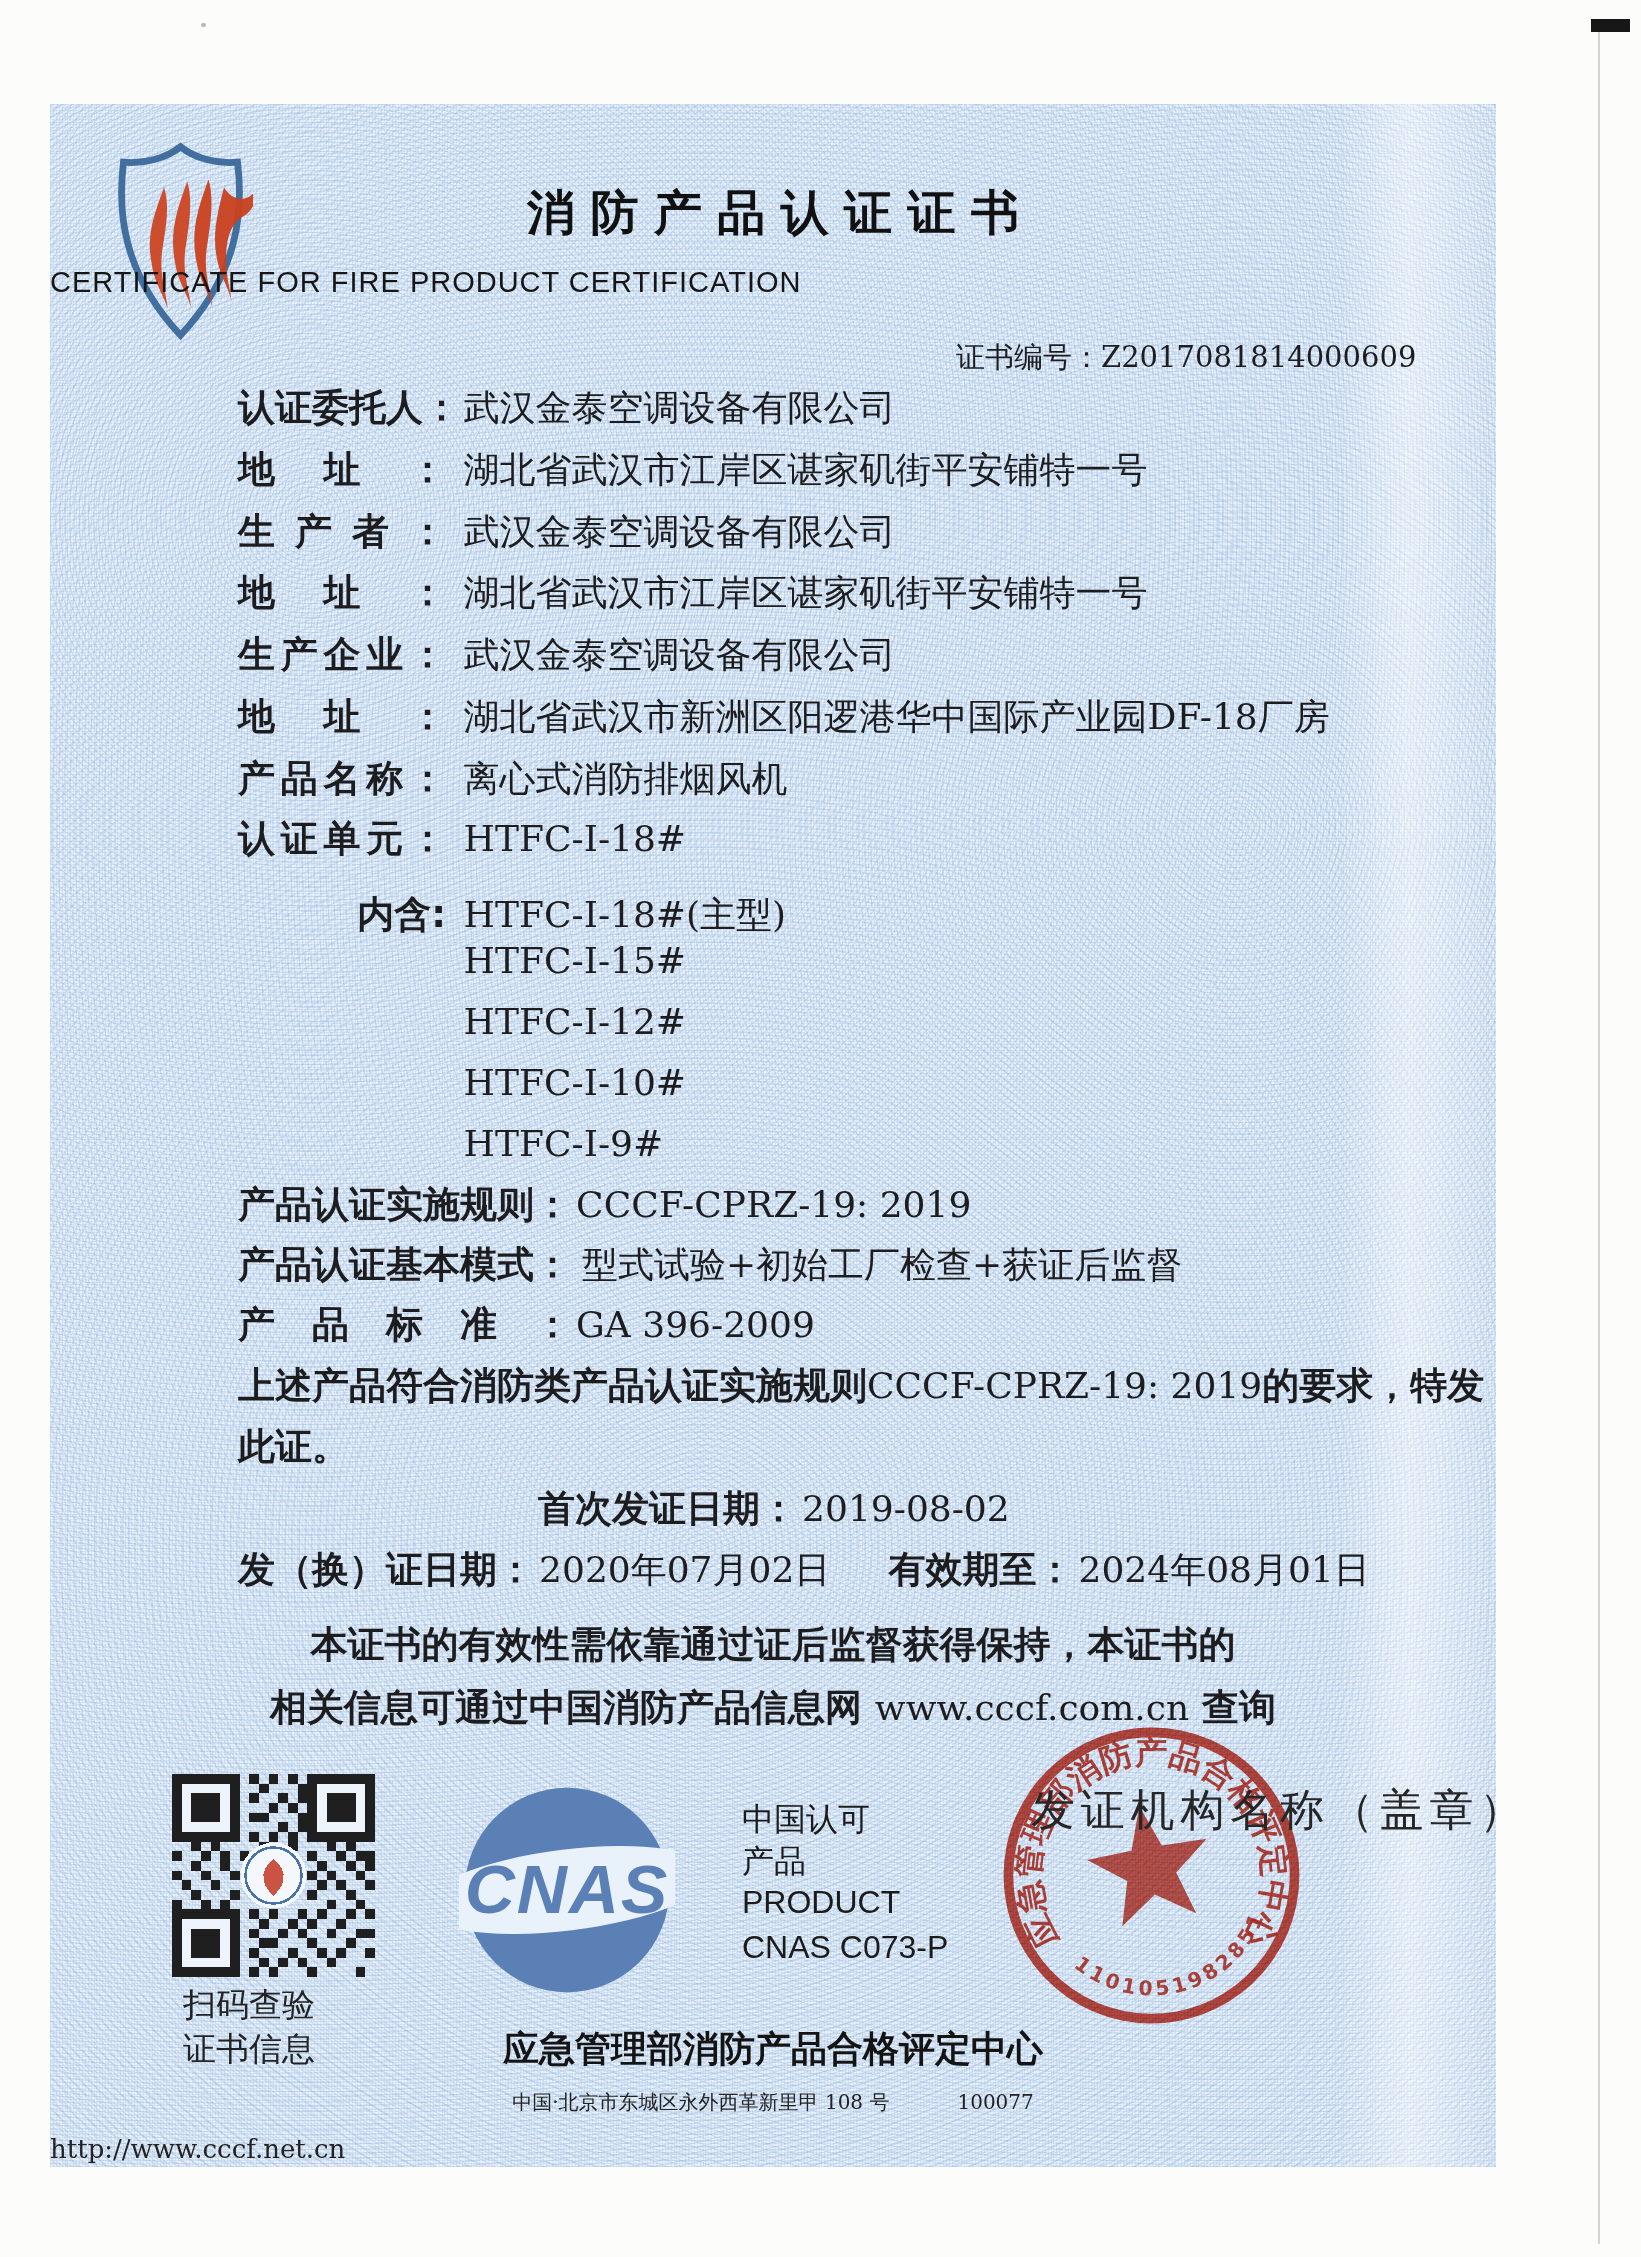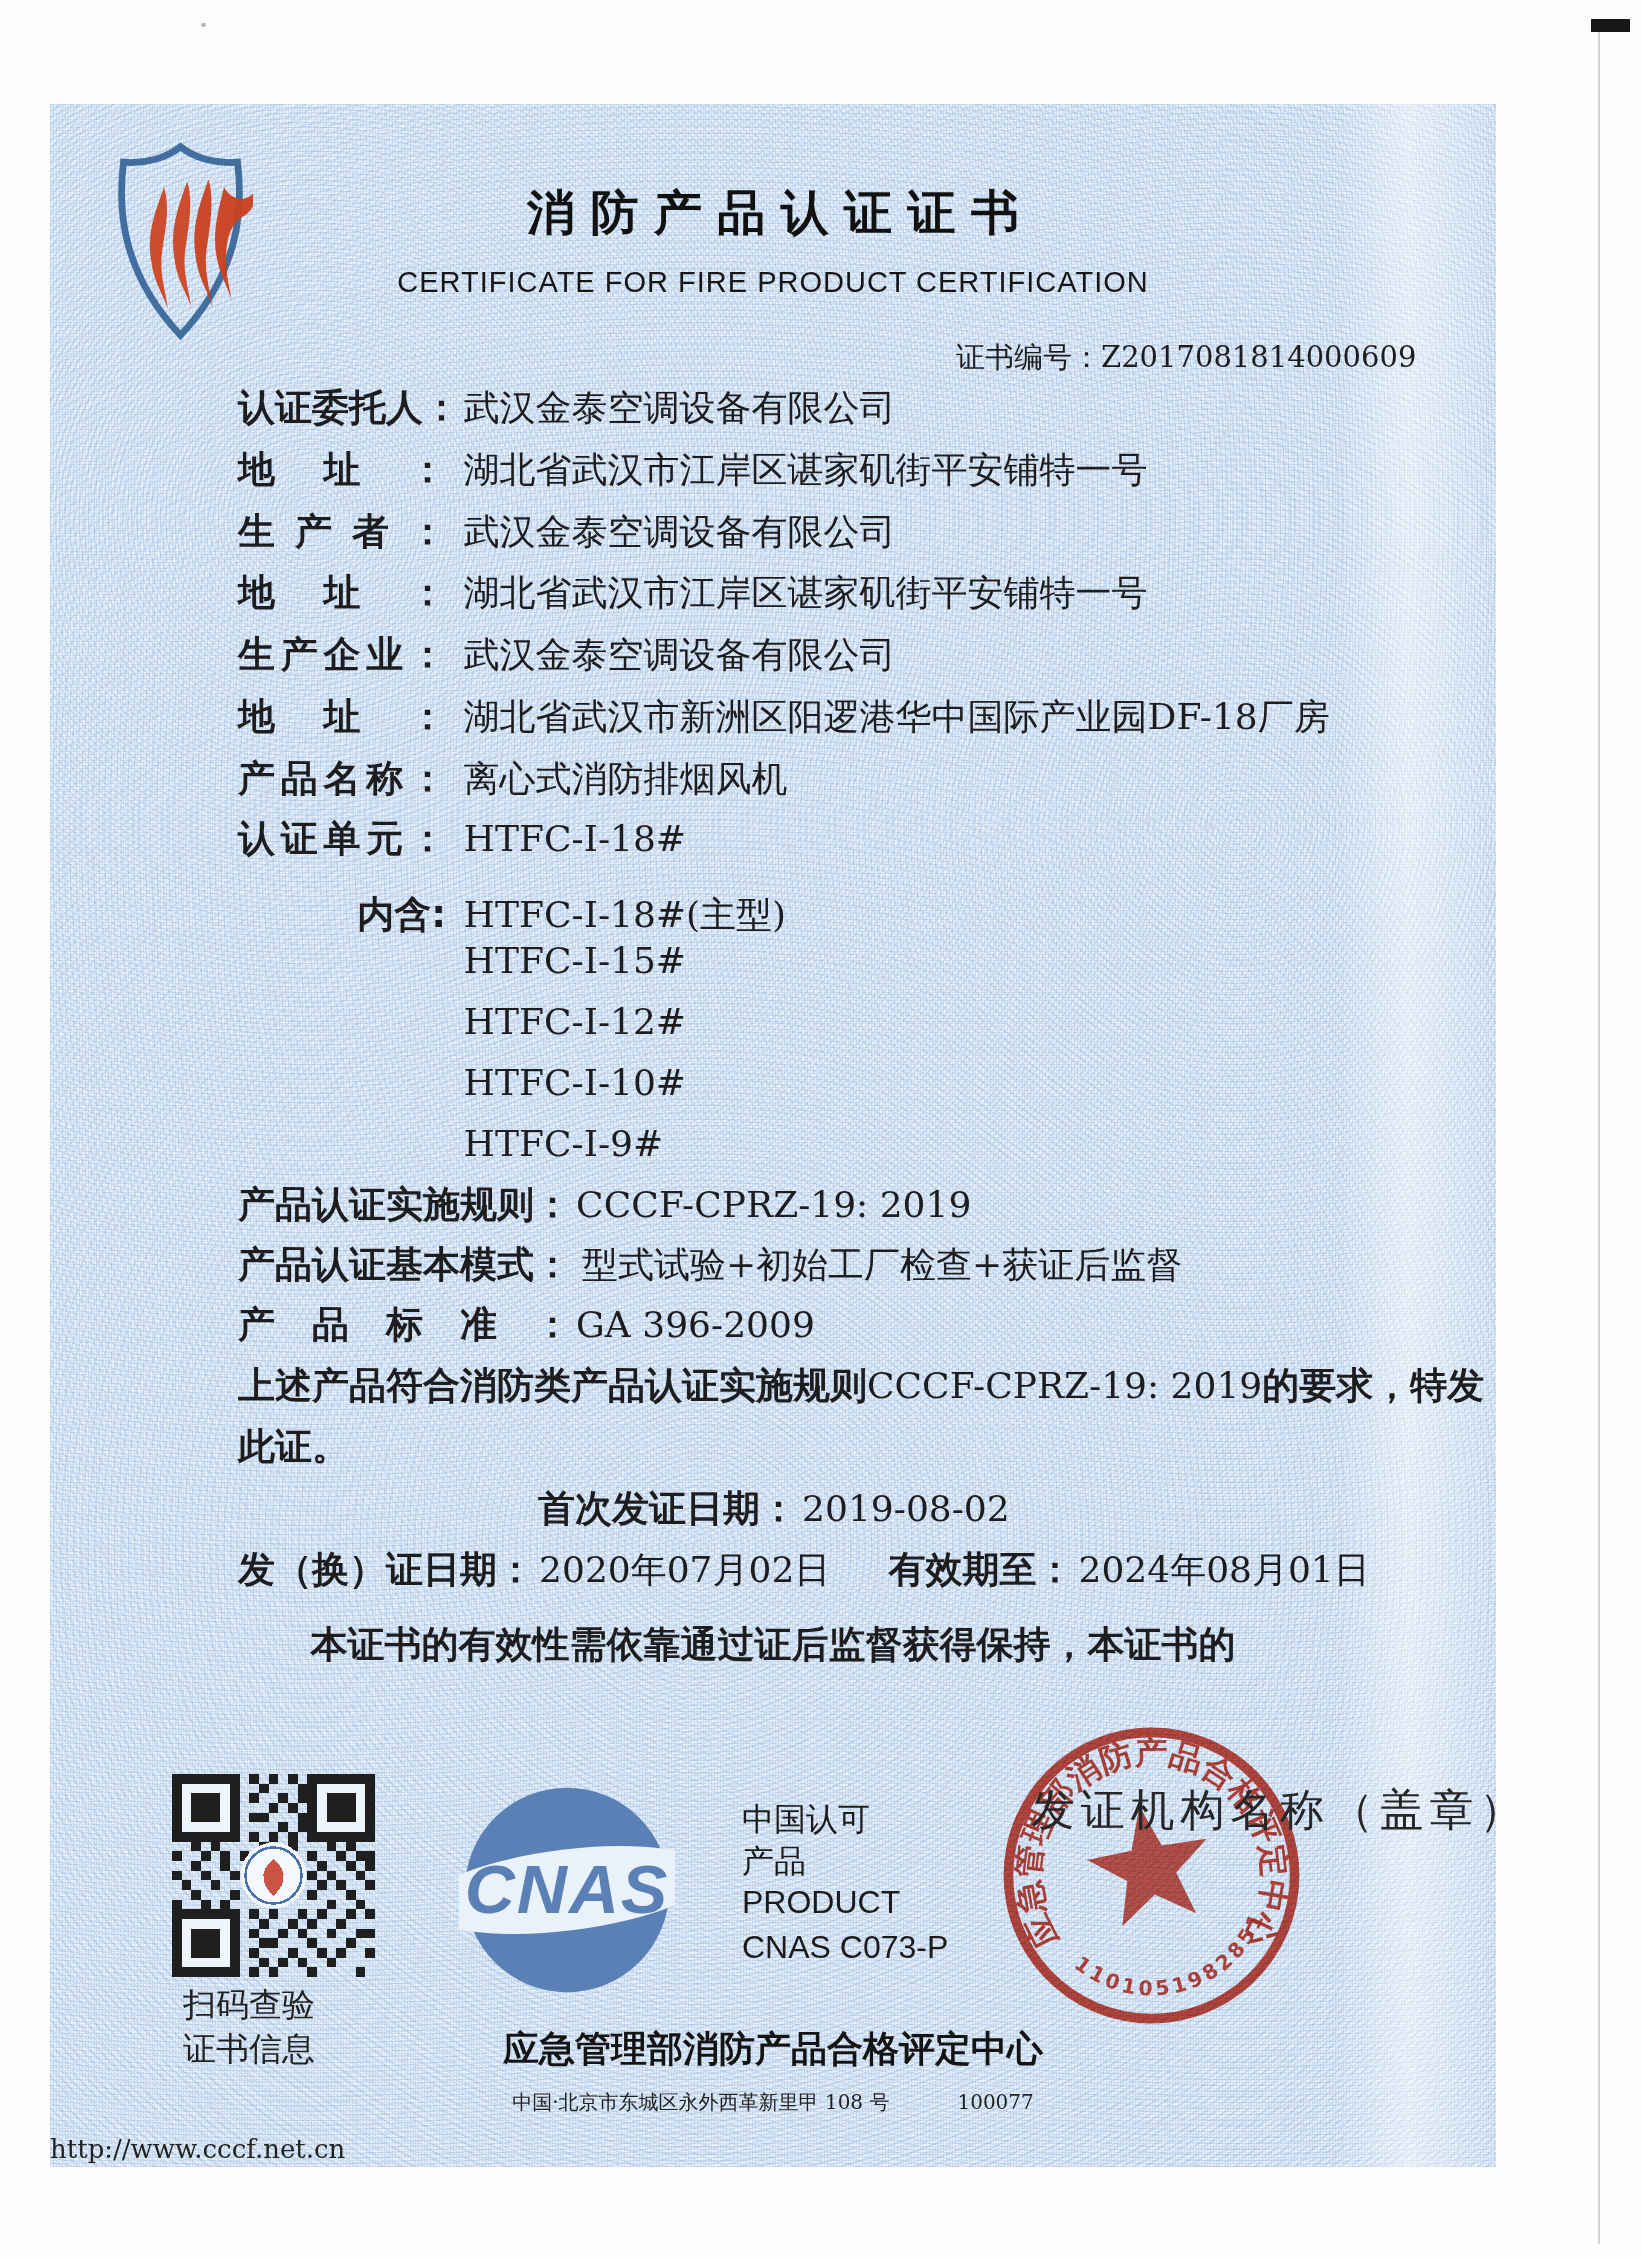--- a/index.html
+++ b/index.html
@@ -12,21 +12,21 @@
     background-image:
       linear-gradient(90deg, rgba(255,255,255,0) 0 89%, rgba(255,255,255,0.45) 94%, rgba(255,255,255,0) 100%),
       repeating-radial-gradient(circle at 18% 20%, rgba(125,165,214,0.20) 0 1.4px, rgba(255,255,255,0) 1.4px 4.8px),
       repeating-radial-gradient(circle at 82% 35%, rgba(125,165,214,0.18) 0 1.4px, rgba(255,255,255,0) 1.4px 5.8px),
       repeating-radial-gradient(circle at 45% 70%, rgba(125,165,214,0.16) 0 1.9px, rgba(255,255,255,0) 1.9px 6.8px),
       repeating-linear-gradient(90deg, rgba(140,175,215,0.18) 0 1px, rgba(0,0,0,0) 1px 2.9px),
       repeating-linear-gradient(0deg, rgba(140,175,215,0.18) 0 1px, rgba(0,0,0,0) 1px 2.9px);}
   .title{left:0;right:0;top:77px;text-align:center;font-size:48px;font-weight:700;
          letter-spacing:15.4px;padding-left:15.4px;color:#111;
          font-family:"DejaVu Serif","Liberation Serif",serif;}
-  .subtitle{left:0;right:0;top:162px;text-align:center;font-size:29px;color:#161616;
+  .subtitle{left:0;right:0;top:162px;font-size:29px;color:#161616;
             font-family:"Liberation Sans","DejaVu Sans",sans-serif;letter-spacing:1px;}
   .certno{left:906px;top:234px;font-size:29px;font-family:"DejaVu Serif","Liberation Serif",serif;white-space:nowrap;}
   .row{left:188px;white-space:nowrap;font-size:37px;line-height:1.2;}
   .lbl{display:inline-block;width:208px;text-align:justify;text-align-last:justify;
        font-weight:700;font-family:"DejaVu Sans","Liberation Sans",sans-serif;}
   .lbl-right{text-align-last:right;margin-top:15px;}
   .val{font-family:"DejaVu Serif","Liberation Serif",serif;font-weight:400;font-size:36px;margin-left:5.8px;text-align:right;}
   .cjk-b{font-weight:700;font-family:"DejaVu Sans","Liberation Sans",sans-serif;font-size:37px;}
   .lat{font-family:"DejaVu Serif","Liberation Serif",serif;font-weight:400;font-size:36px;}
   .stline{left:188px;white-space:nowrap;}
@@ -154,20 +154,23 @@
     <div class="abs dline" style="left:188px;top:1441px">
       <span class="cjk-b">发（换）证日期：</span>
       <span class="lat">2020年07月02日</span>
       <span class="cjk-b" style="margin-left:53px">有效期至：</span>
       <span class="lat">2024年08月01日</span>
     </div>
 
     <div class="abs notice" style="top:1516px">
       <span class="cjk-b">本证书的有效性需依靠通过证后监督获得保持，本证书的</span>
     </div>
+    <div class="abs notice" style="top:1579px">
+      <span class="cjk-b">相关信息可通过中国消防产品信息网 </span><span class="lat">www.cccf.com.cn</span><span class="cjk-b"> 查询</span>
+    </div>
 
     <svg class="abs" style="left:122px;top:1670px" width="203" height="203" viewBox="0 0 210 210" shape-rendering="crispEdges">
       <g fill="#1f1f1f">
         <rect x="0" y="0" width="70" height="70"></rect>
           <rect x="140" y="0" width="70" height="70"></rect>
           <rect x="0" y="140" width="70" height="70"></rect>
       </g>
       <g fill="#eef4fb">
         <rect x="10" y="10" width="50" height="50"></rect>
           <rect x="150" y="10" width="50" height="50"></rect>

